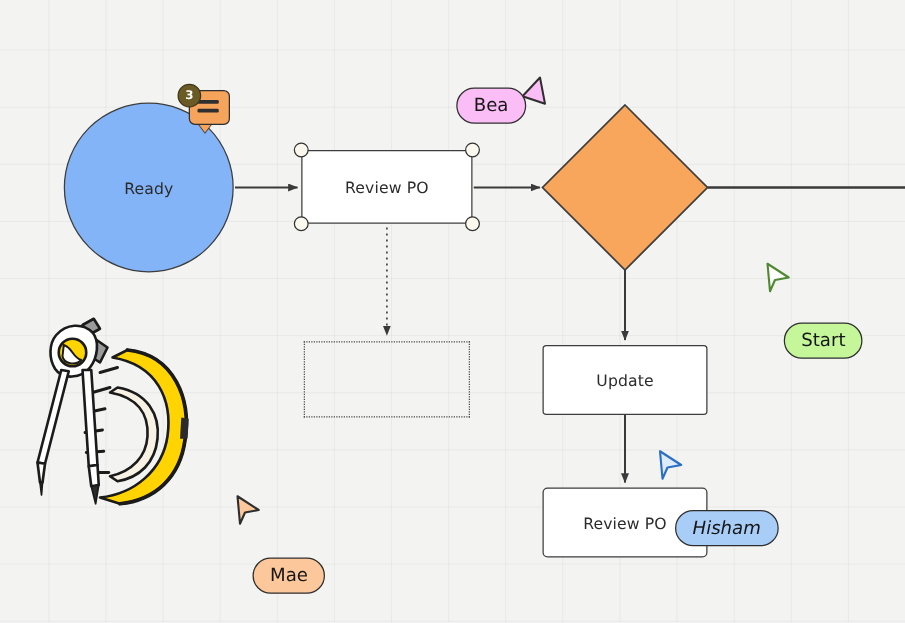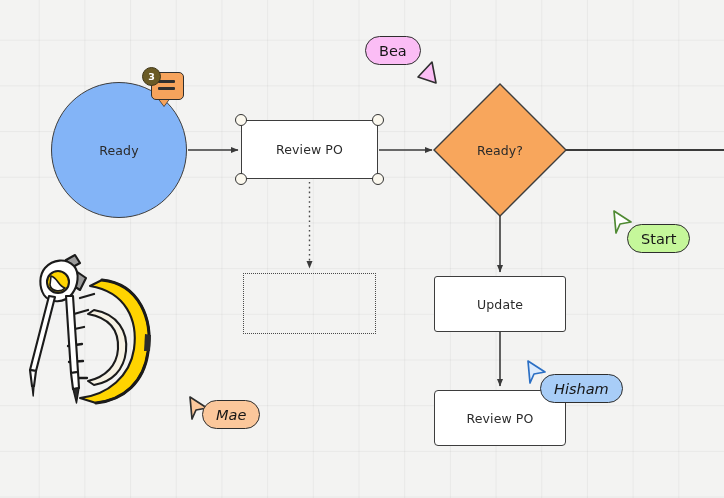--- a/index.html
+++ b/index.html
@@ -80,20 +80,21 @@
     align-items: center;
     justify-content: center;
     height: 29px;
     padding: 12px 13px;
     border-radius: 15px;
     border: 1.8px solid #2e2e2e;
     font-size: 14.5px;
     color: #161616;
     box-sizing: border-box;
     white-space: nowrap;
+    margin-top: 34px;
   }
   .cursor-arrow { position: absolute; }
   
   .comment-bubble {
     position: absolute;
     left: 151px; top: 72px;
     width: 33px; height: 28px;
     background: #f6a35c;
     border: 1.6px solid #2f2f2f;
     border-radius: 5px;
@@ -164,21 +165,20 @@
 
     <polygon points="500,84 566,150 500,216 434,150" fill="#f8a65c" stroke="#3d3d3d" stroke-width="1.4"></polygon>
   </svg>
 
   <div class="start-circle"></div>
   <div class="node-label" style="left:51px; top:82px; width:136px; height:136px;">Ready</div>
 
   <div class="rect-box box-reviewpo-top"></div>
   <div class="node-label" style="left:241px; top:120px; width:137px; height:59px;">Review PO</div>
 
-  <div class="node-label" style="left:434px; top:84px; width:132px; height:132px;">Ready?</div>
 
   <div class="rect-box box-update"></div>
   <div class="node-label" style="left:434px; top:276px; width:132px; height:56px;text-align:center;">Update</div>
 
   <div class="rect-box box-reviewpo-bot"></div>
   <div class="node-label" style="left:434px; top:390px; width:132px; height:56px;">Review PO</div>
 
   <div class="placeholder-box"></div>
 
   <div class="handle" style="left:235px; top:114px;"></div>
@@ -204,21 +204,21 @@
   <div class="cursor-pill" style="left:627px; top:224px; background:#c5f79a;">Start</div>
 
   <svg class="cursor-arrow" style="left:524px; top:358px;" width="24" height="28" viewBox="0 0 24 28" xmlns="http://www.w3.org/2000/svg">
     <path d="M4,3 L21,14 L10,16 L6,25 Z" fill="#dcebfd" stroke="#2b6fc4" stroke-width="1.7" stroke-linejoin="round"></path>
   </svg>
   <div class="cursor-pill" style="left:540px; top:374px; background:#a8cdf7;font-style:italic;">Hisham</div>
 
   <svg class="cursor-arrow" style="left:186px; top:394px;" width="24" height="28" viewBox="0 0 24 28" xmlns="http://www.w3.org/2000/svg">
     <path d="M4,3 L21,14 L10,16 L6,25 Z" fill="#fbc79b" stroke="#2e2e2e" stroke-width="1.7" stroke-linejoin="round"></path>
   </svg>
-  <div class="cursor-pill" style="left:202px; top:400px; background:#fbc79b;font-style:italic;">Mae</div>
+  <div class="cursor-pill" style="left:202px; top:412px; background:#fbc79b;">Mae</div>
 
   <svg class="tools-art" width="155" height="175" viewBox="0 0 155 175" xmlns="http://www.w3.org/2000/svg">
     <g stroke="#1b1b1b" stroke-width="2.1" stroke-linejoin="round" stroke-linecap="round">
 
       <path d="M84,32 C122,36 135,72 130,104 C126,134 106,152 78,155
                L62,150 C90,147 112,128 116,101 C120,72 108,44 72,38 Z" fill="#ffd400"></path>
       <path d="M84,32 C122,36 135,72 130,104 C126,134 106,152 78,155" fill="none" stroke="#1b1b1b" stroke-width="3"></path>
 
       <path d="M76,62 C100,66 110,84 108,103 C106,122 94,134 76,137
                L70,133 C88,129 99,117 100,101 C101,83 92,70 70,66 Z" fill="#f7f2e4"></path>

